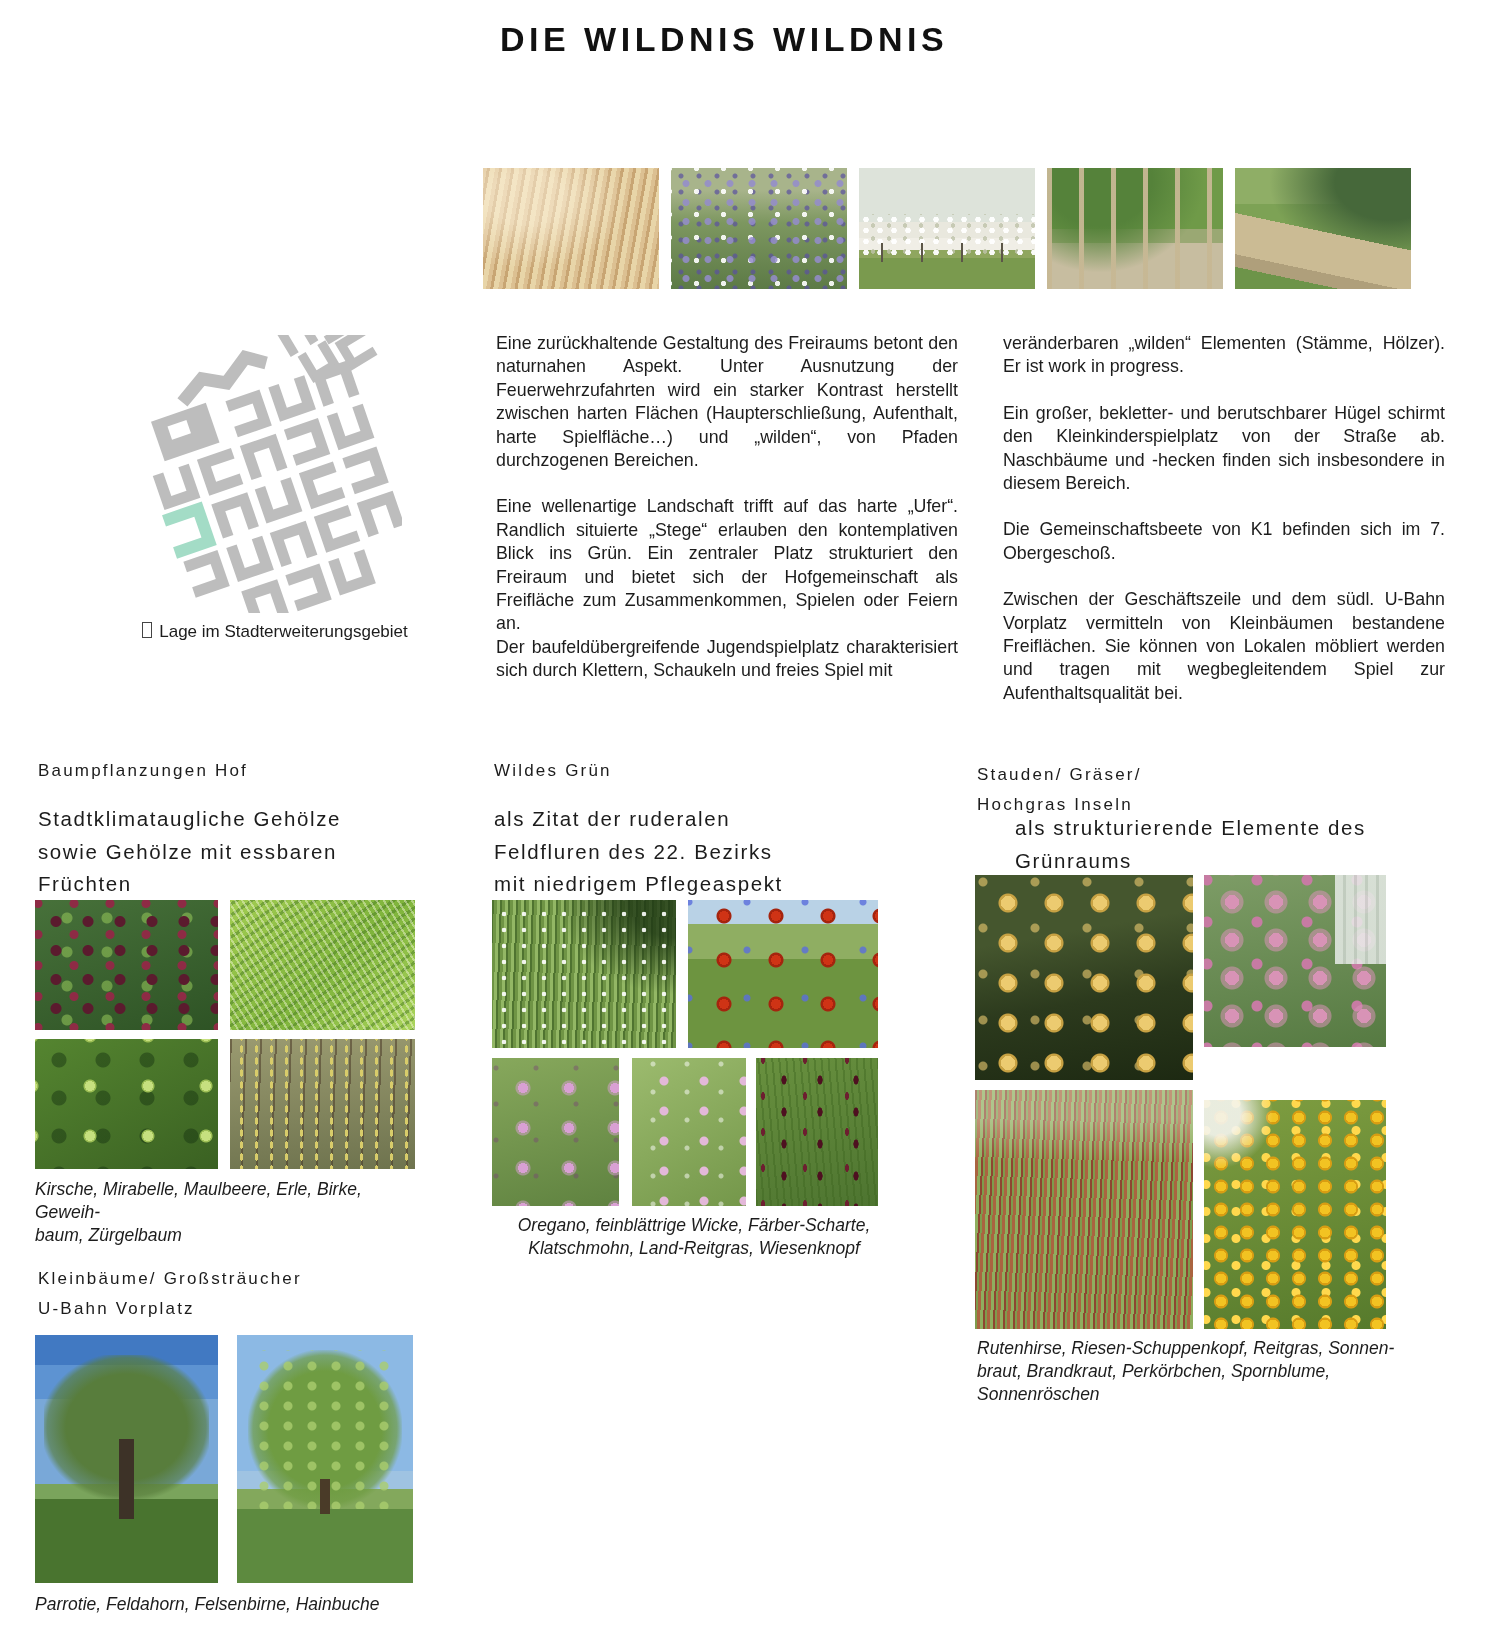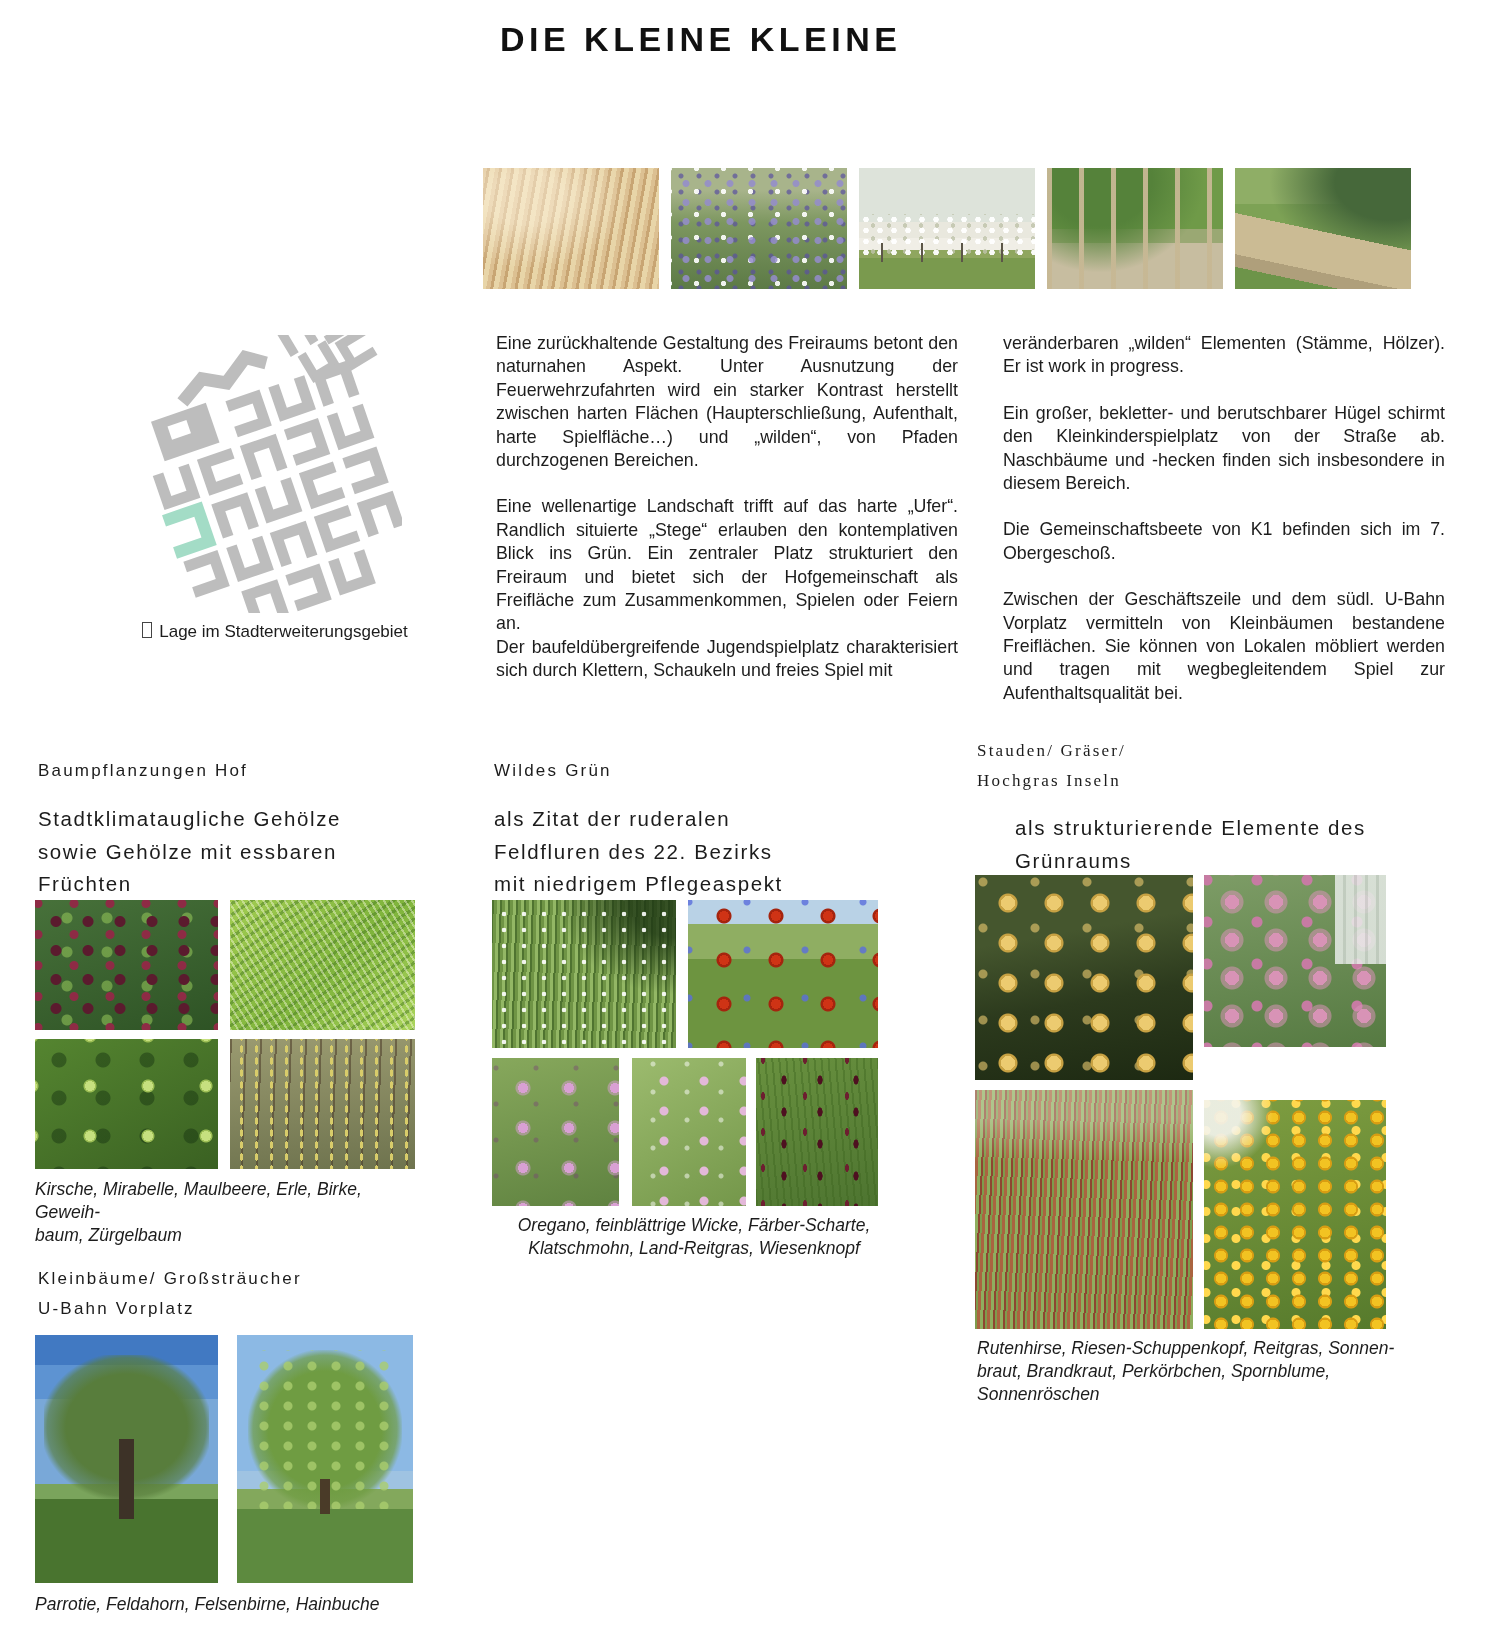--- a/index.html
+++ b/index.html
@@ -119,21 +119,21 @@
     radial-gradient(circle at 8% 6%, rgba(245,245,240,.9) 0 8%, transparent 20%),
     radial-gradient(circle, #f2c322 0 5px, #d89d12 5px 6.5px, transparent 7.5px) 4px 6px/26px 23px,
     radial-gradient(circle, #ffd84d 0 4px, transparent 5px) 17px 17px/30px 27px,
     linear-gradient(165deg, #7f9e41, #567a2c); }
 </style>
 </head>
 <body>
 
 <div class="page">
 
-  <h1 class="abs title" style="left:500px; top:20px;">DIE KLEINE KLEINE</h1>
+  <h1 class="abs title" style="left:500px; top:20px;">DIE WILDNIS WILDNIS</h1>
 
   <div class="photo g-meadow" style="left:483px; top:168px; width:176px; height:121px;" title="goldene Gräserwiese mit geschwungenen Pfaden"></div>
   <div class="photo g-flowerborder" style="left:671px; top:168px; width:176px; height:121px;" title="Staudenbeet mit blauen und weißen Blüten"></div>
   <div class="photo g-blossom" style="left:859px; top:168px; width:176px; height:121px;" title="weiß blühende Baumreihe auf Rasen"></div>
   <div class="photo g-playground" style="left:1047px; top:168px; width:176px; height:121px;" title="Spielplatz mit hohen Holzstelen"></div>
   <div class="photo g-deck" style="left:1235px; top:168px; width:176px; height:121px;" title="Holzdeck am Grünufer mit Personen"></div>
 
   <svg class="abs" style="left:148px; top:335px;" width="254" height="278" viewBox="0 0 254 278" aria-hidden="true">
     <defs>
       <path id="u" d="M0 0h38v36h-11v-25h-16v25h-11z"></path>
@@ -216,21 +216,21 @@
 Feldfluren des 22. Bezirks
 mit niedrigem Pflegeaspekt</div>
   <div class="photo g-tallgrass" style="left:492px; top:900px; width:184px; height:148px;" title="hohe Gräserflur"></div>
   <div class="photo g-poppies" style="left:688px; top:900px; width:190px; height:148px;" title="Klatschmohn und Kornblumen"></div>
   <div class="photo g-knapweed" style="left:492px; top:1058px; width:127px; height:148px;" title="rosa Flockenblumen"></div>
   <div class="photo g-vetch" style="left:632px; top:1058px; width:114px; height:148px;" title="feinblättrige Wicke"></div>
   <div class="photo g-burnet" style="left:756px; top:1058px; width:122px; height:148px;" title="dunkelrote Wiesenknöpfe"></div>
   <div class="abs caption" style="left:494px; top:1214px; width:400px;text-align:center;">Oregano, feinblättrige Wicke, Färber-Scharte,
 Klatschmohn, Land-Reitgras, Wiesenknopf</div>
 
-  <h2 class="abs sec-h" style="left:977px; top:736px;font-family:Liberation Serif, serif;">Stauden/ Gräser/
+  <h2 class="abs sec-h" style="left:977px; top:760px;">Stauden/ Gräser/
 Hochgras Inseln</h2>
   <div class="abs sec-sub" style="left:1015px; top:812px;">als strukturierende Elemente des
 Grünraums</div>
   <div class="photo g-phlomis" style="left:975px; top:875px; width:218px; height:205px;" title="gelbe Brandkraut-Quirle"></div>
   <div class="photo g-valerian" style="left:1204px; top:875px; width:182px; height:172px;" title="rosa Spornblume am Zaun"></div>
   <div class="photo g-switchgrass" style="left:975px; top:1090px; width:218px; height:239px;" title="rötliche Rutenhirse"></div>
   <div class="photo g-sneezeweed" style="left:1204px; top:1100px; width:182px; height:229px;" title="gelbe Sonnenbraut"></div>
   <div class="abs caption" style="left:977px; top:1337px; width:420px;">Rutenhirse, Riesen-Schuppenkopf, Reitgras, Sonnen-
 braut, Brandkraut, Perkörbchen, Spornblume,
 Sonnenröschen</div>

